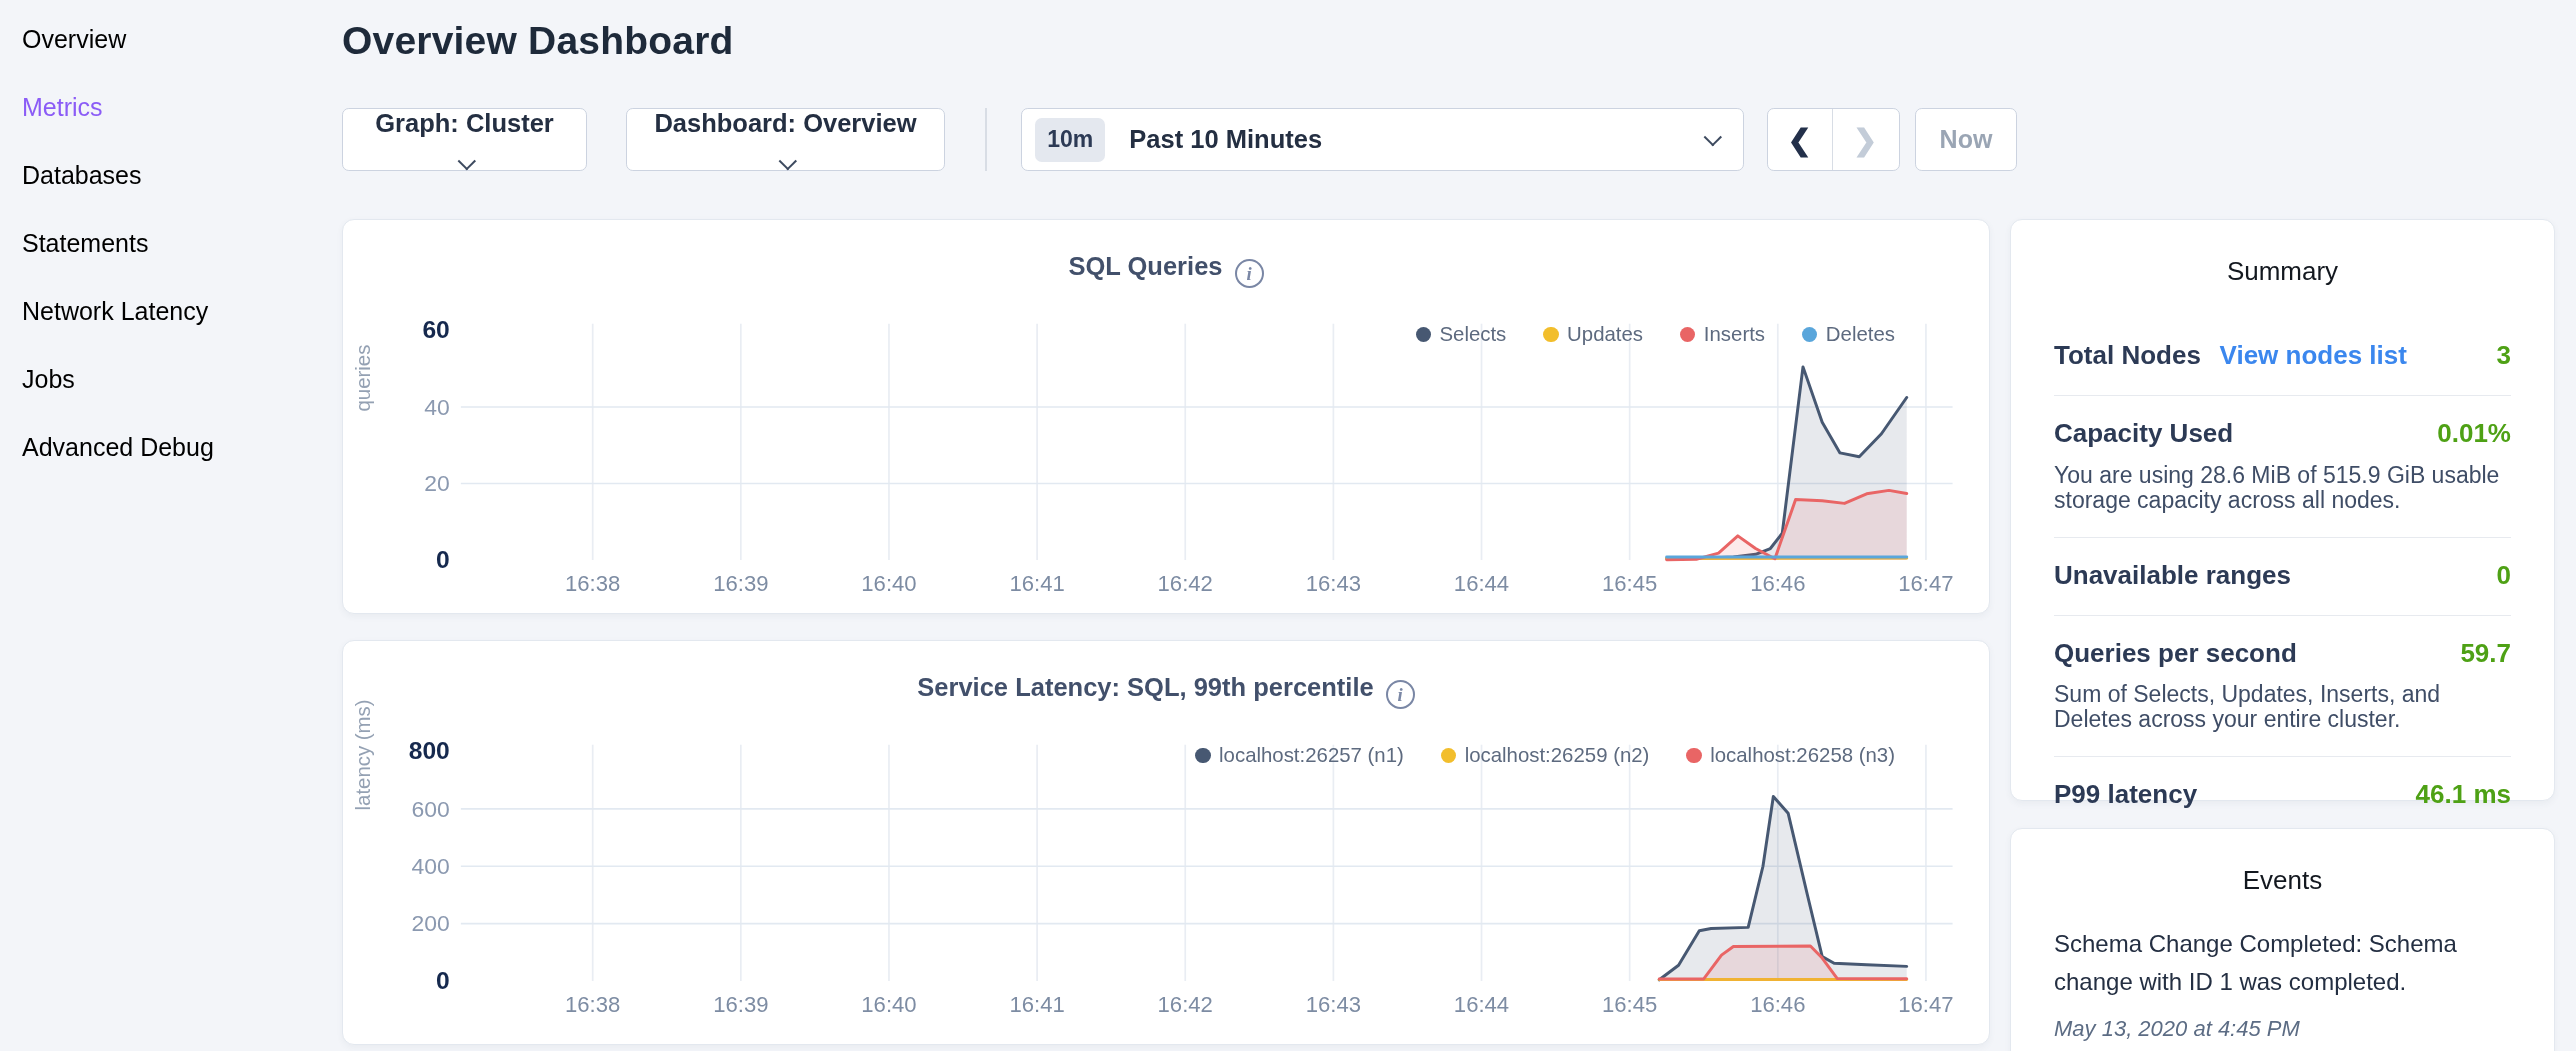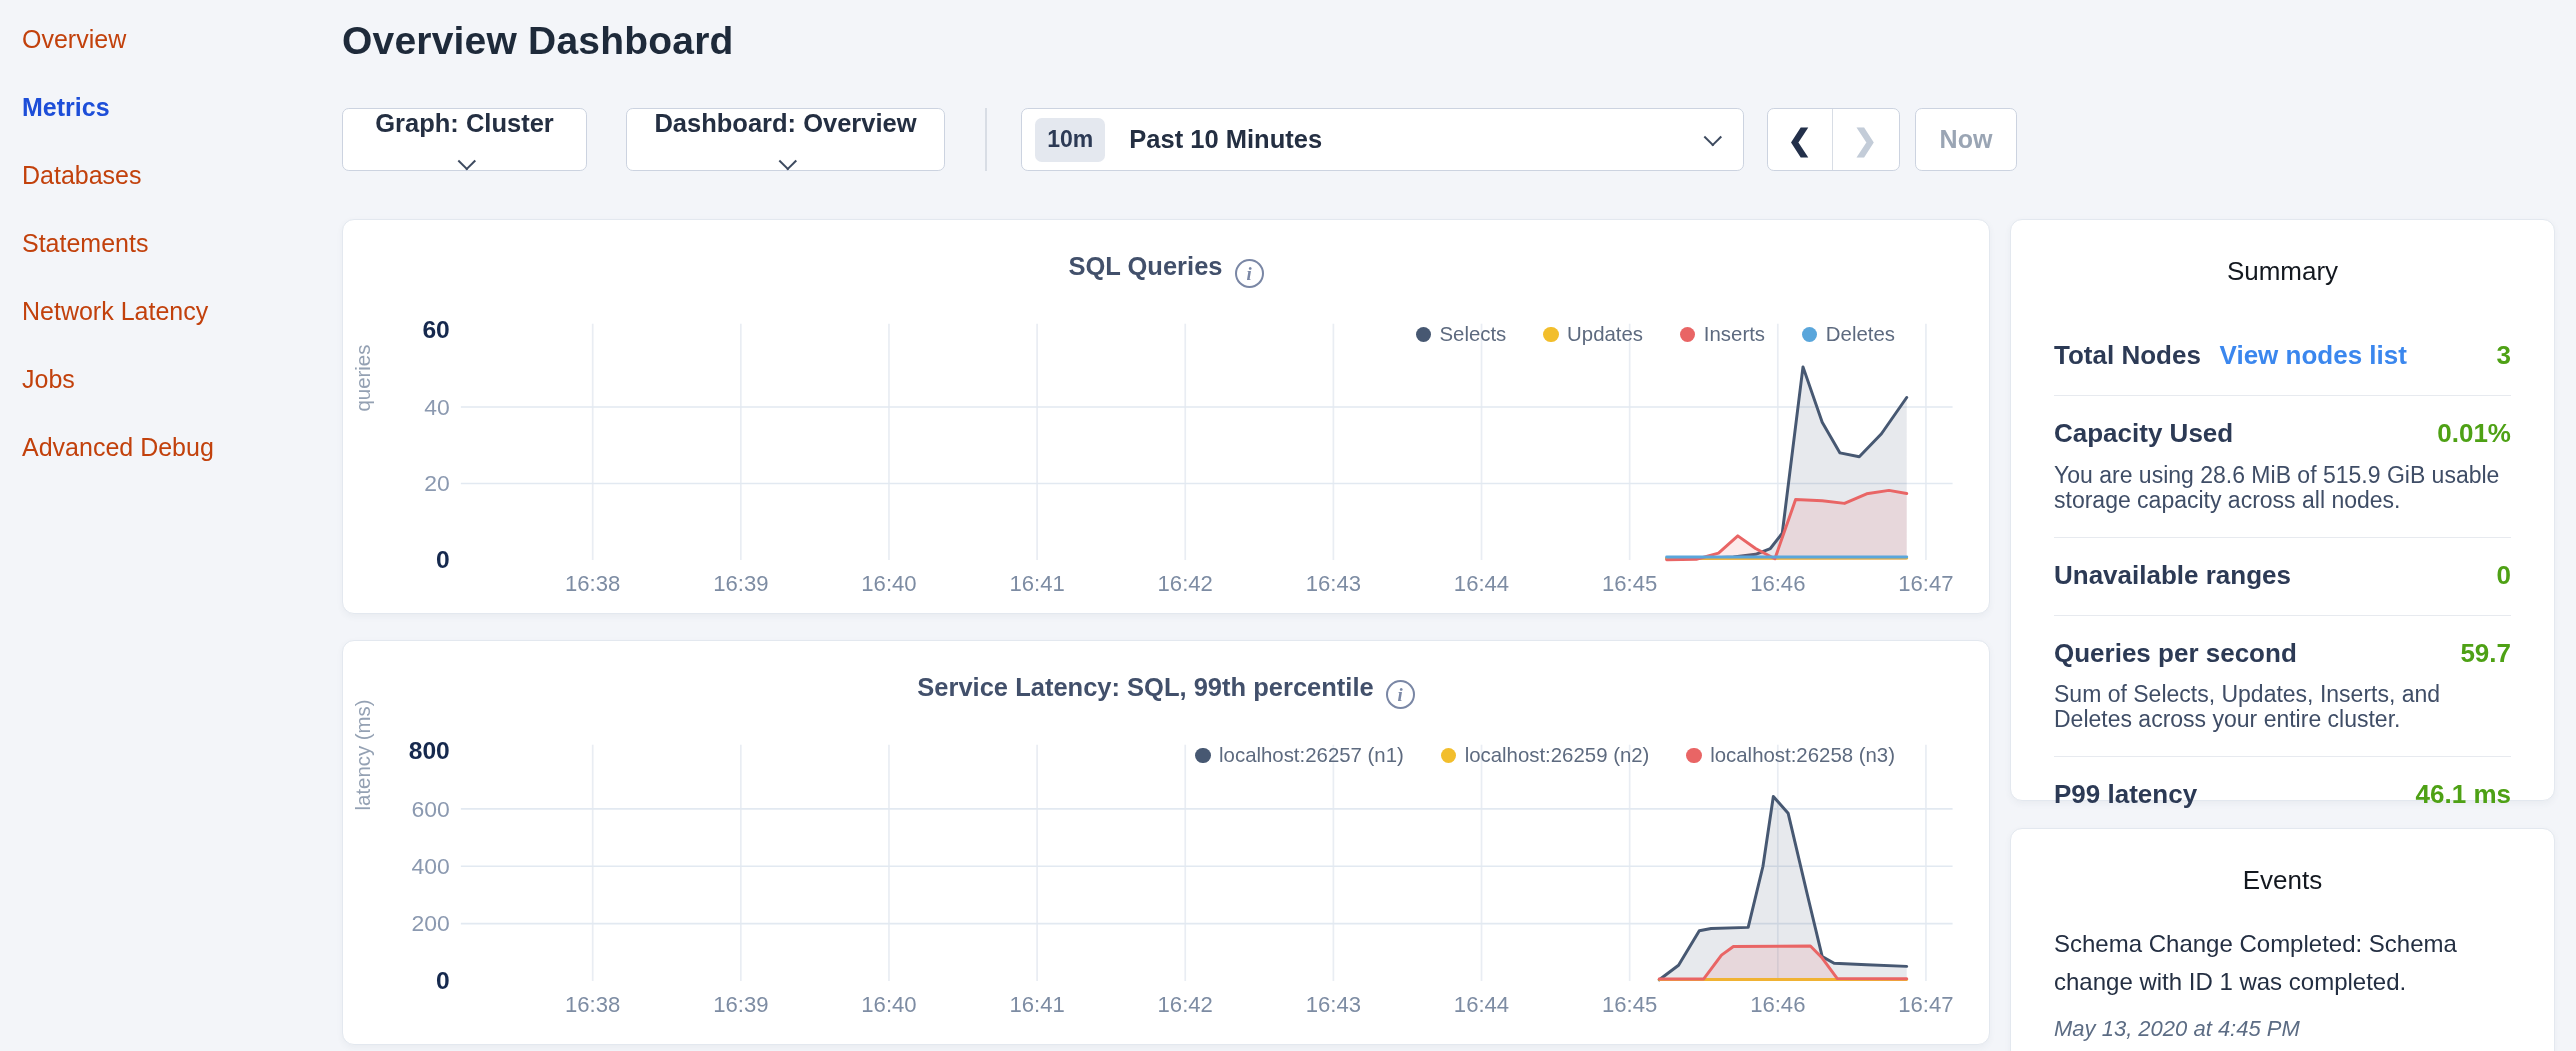--- a/index.html
+++ b/index.html
@@ -7,23 +7,23 @@
   body {
     background:#f3f5f9;
     font-family:"Liberation Sans", sans-serif;
     color:#2c3a55;
     position:relative;
   }
   
   .sidebar { position:absolute; left:0; top:0; width:340px; height:1051px; padding-top:5.1px; }
   .nav-item {
     height:68px; display:flex; align-items:center; padding-left:22px;
-    font-size:25px; color:#c2410c; cursor:pointer;
-  }
-  .nav-item.active { color:#1d4ed8; font-weight:bold; }
+    font-size:25px; color:#000000; cursor:pointer;
+  }
+  .nav-item.active { color:#8b5cf6; font-weight:normal; }
   
   .main { position:absolute; left:342px; top:0; width:2234px; height:1051px; }
   h1.page-title { position:absolute; left:0; top:18.7px; font-size:39px; font-weight:bold; color:#1e2a3a; letter-spacing:0.2px; }
   
   .toolbar { position:absolute; left:0; top:108px; height:63px; display:flex; align-items:stretch; }
   .btn {
     background:#fff; border:1.7px solid #ccd3e0; border-radius:6.8px;
     display:flex; align-items:center; cursor:pointer;
   }
   .dropdown { justify-content:center; gap:18.7px; font-size:25.5px; font-weight:bold; color:#242f42;flex-direction:column; }

